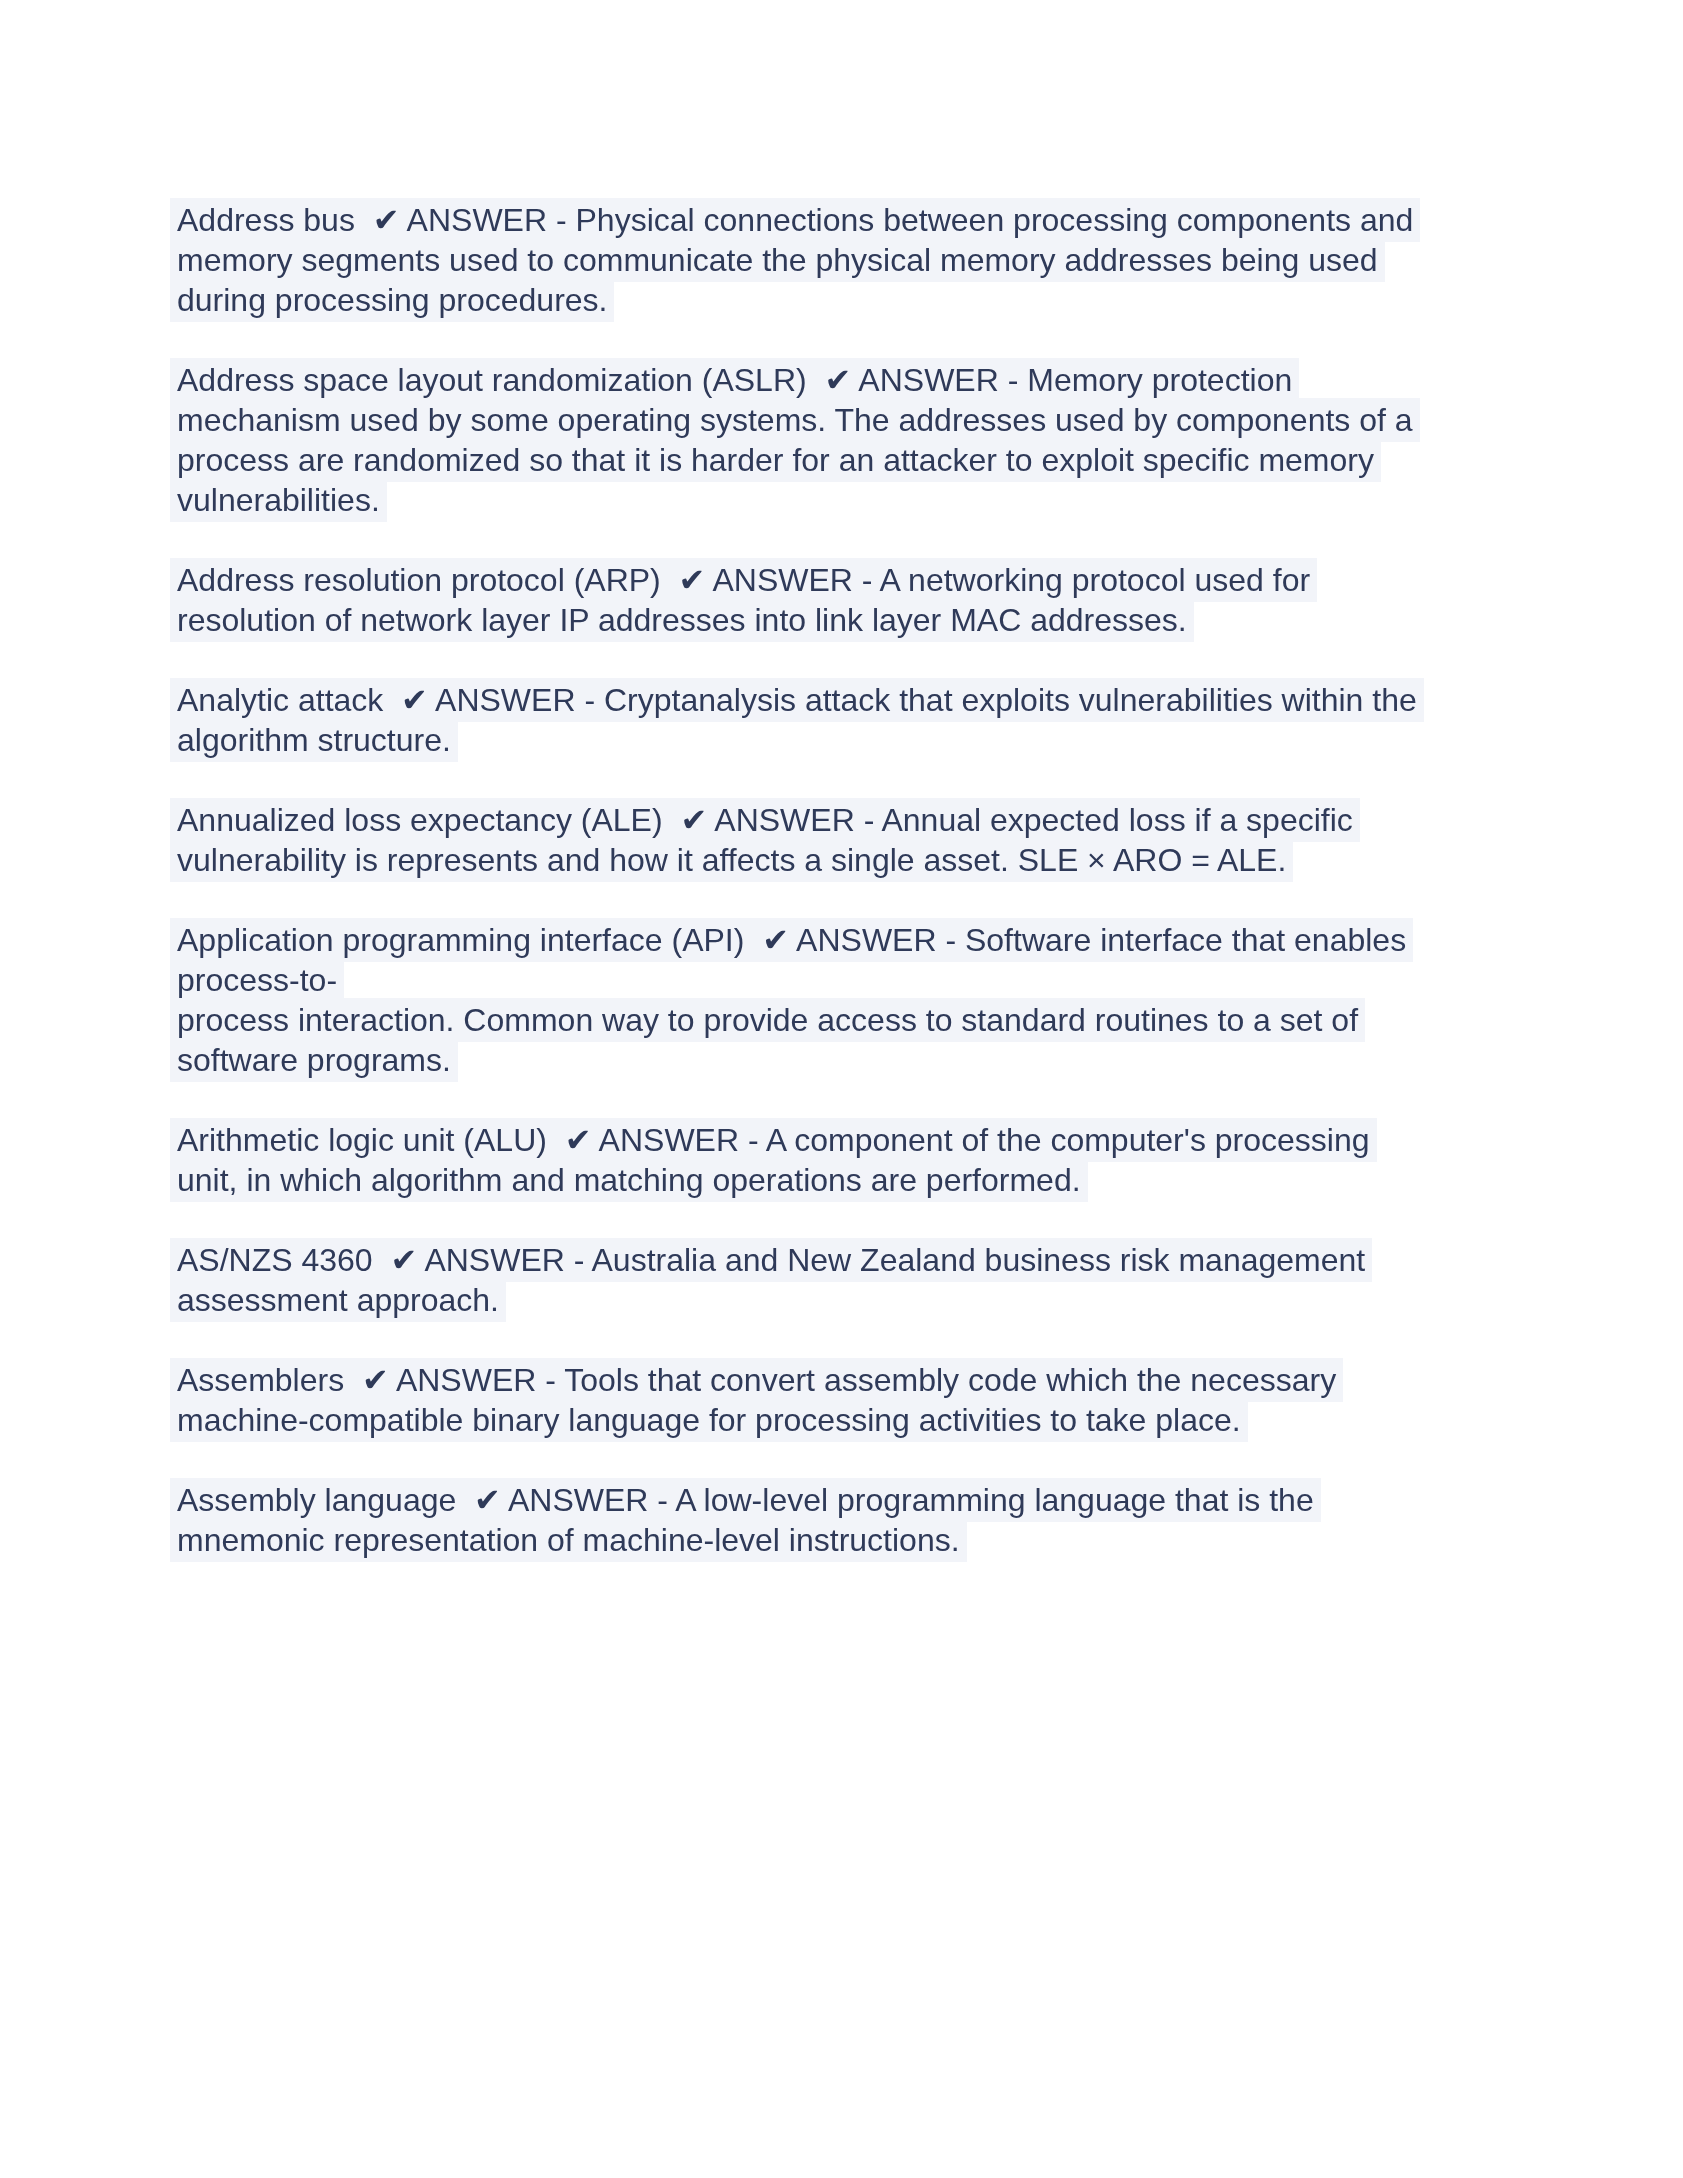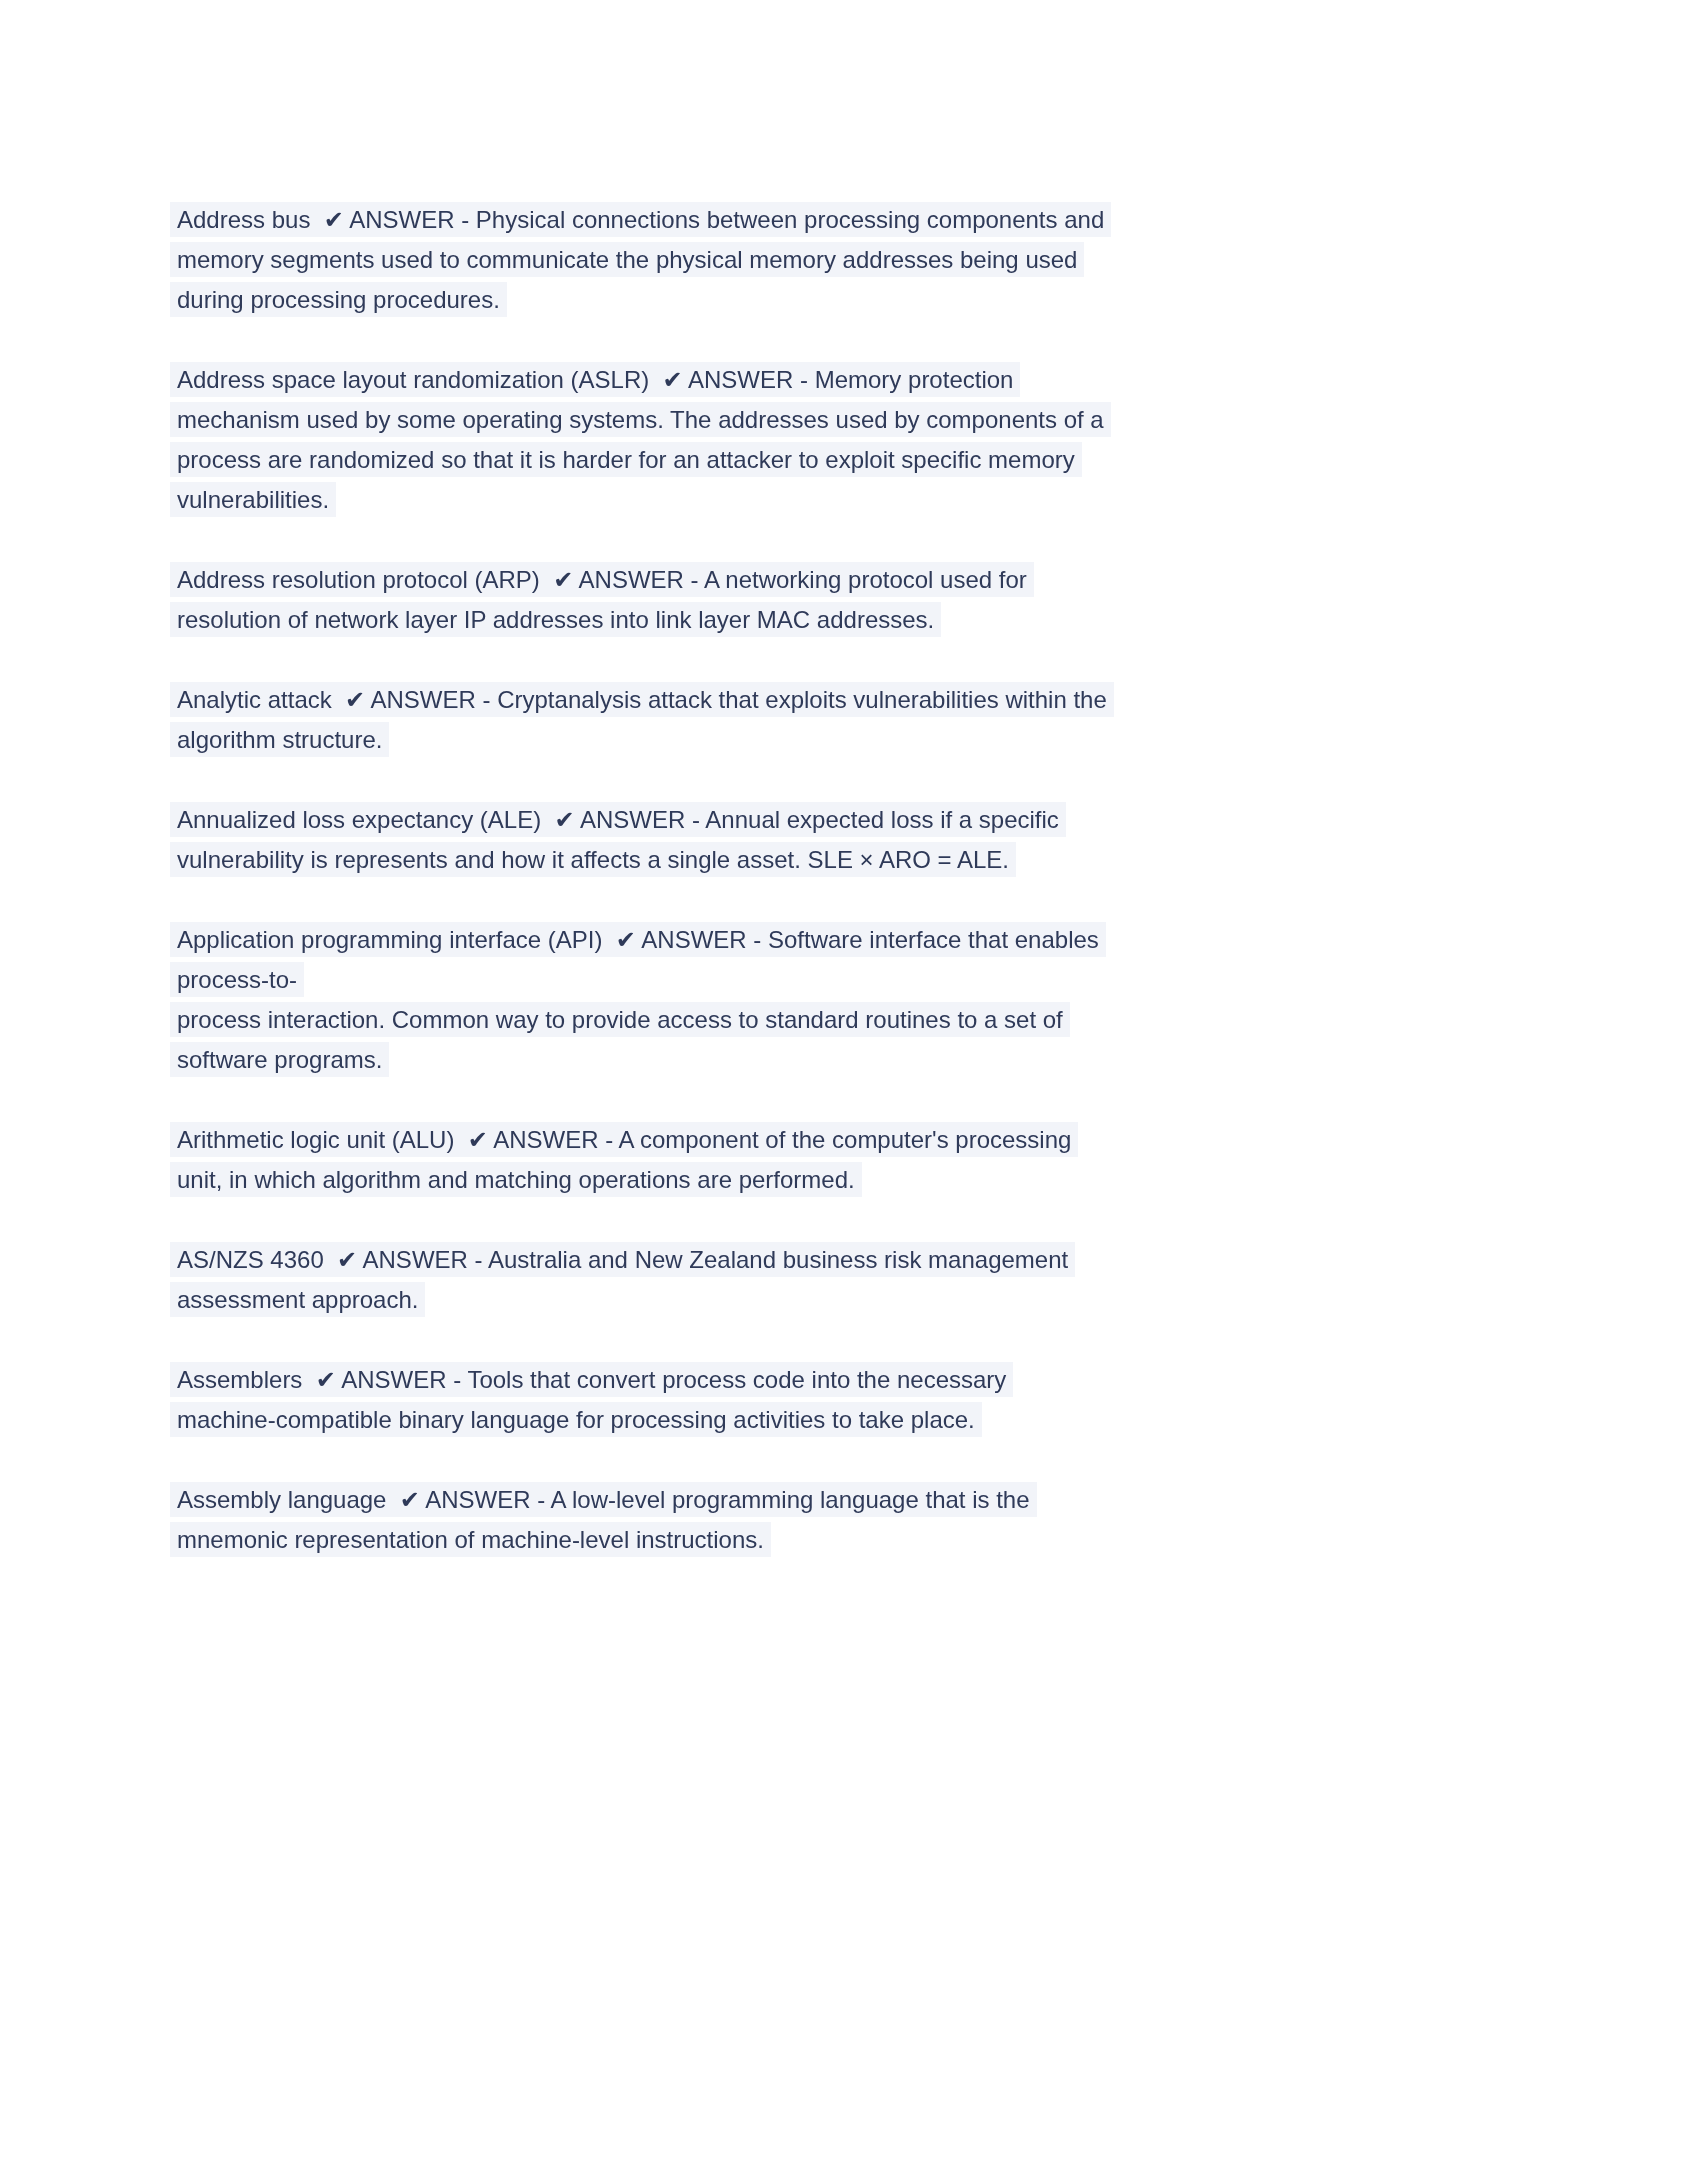--- a/index.html
+++ b/index.html
@@ -15,21 +15,21 @@
   }
   .page {
     box-sizing: border-box;
     width: 1683px;
     height: 2178px;
     padding: 200px 79px 0 170px;
     background: #ffffff;
   }
   .entry {
     margin: 0 0 40px 0;
-    font-size: 24px;
+    font-size: 32px;
     line-height: 40px;
     color: #2f3a59;
     white-space: pre-wrap;
   }
   .hl {
     background: #f2f4f9;
     padding: 4px 7px;
     -webkit-box-decoration-break: clone;
     box-decoration-break: clone;
   }
@@ -53,19 +53,19 @@
       <p class="entry"><span class="hl">Annualized loss expectancy (ALE)  ✔ ANSWER - Annual expected loss if a specific
 vulnerability is represents and how it affects a single asset. SLE × ARO = ALE.</span></p>
       <p class="entry"><span class="hl">Application programming interface (API)  ✔ ANSWER - Software interface that enables
 process-to-
 process interaction. Common way to provide access to standard routines to a set of
 software programs.</span></p>
       <p class="entry"><span class="hl">Arithmetic logic unit (ALU)  ✔ ANSWER - A component of the computer's processing
 unit, in which algorithm and matching operations are performed.</span></p>
       <p class="entry"><span class="hl">AS/NZS 4360  ✔ ANSWER - Australia and New Zealand business risk management
 assessment approach.</span></p>
-      <p class="entry"><span class="hl">Assemblers  ✔ ANSWER - Tools that convert process code into the necessary
+      <p class="entry"><span class="hl">Assemblers  ✔ ANSWER - Tools that convert assembly code which the necessary
 machine-compatible binary language for processing activities to take place.</span></p>
       <p class="entry"><span class="hl">Assembly language  ✔ ANSWER - A low-level programming language that is the
 mnemonic representation of machine-level instructions.</span></p>
     </div>
 </div>
 
 
 </body></html>

